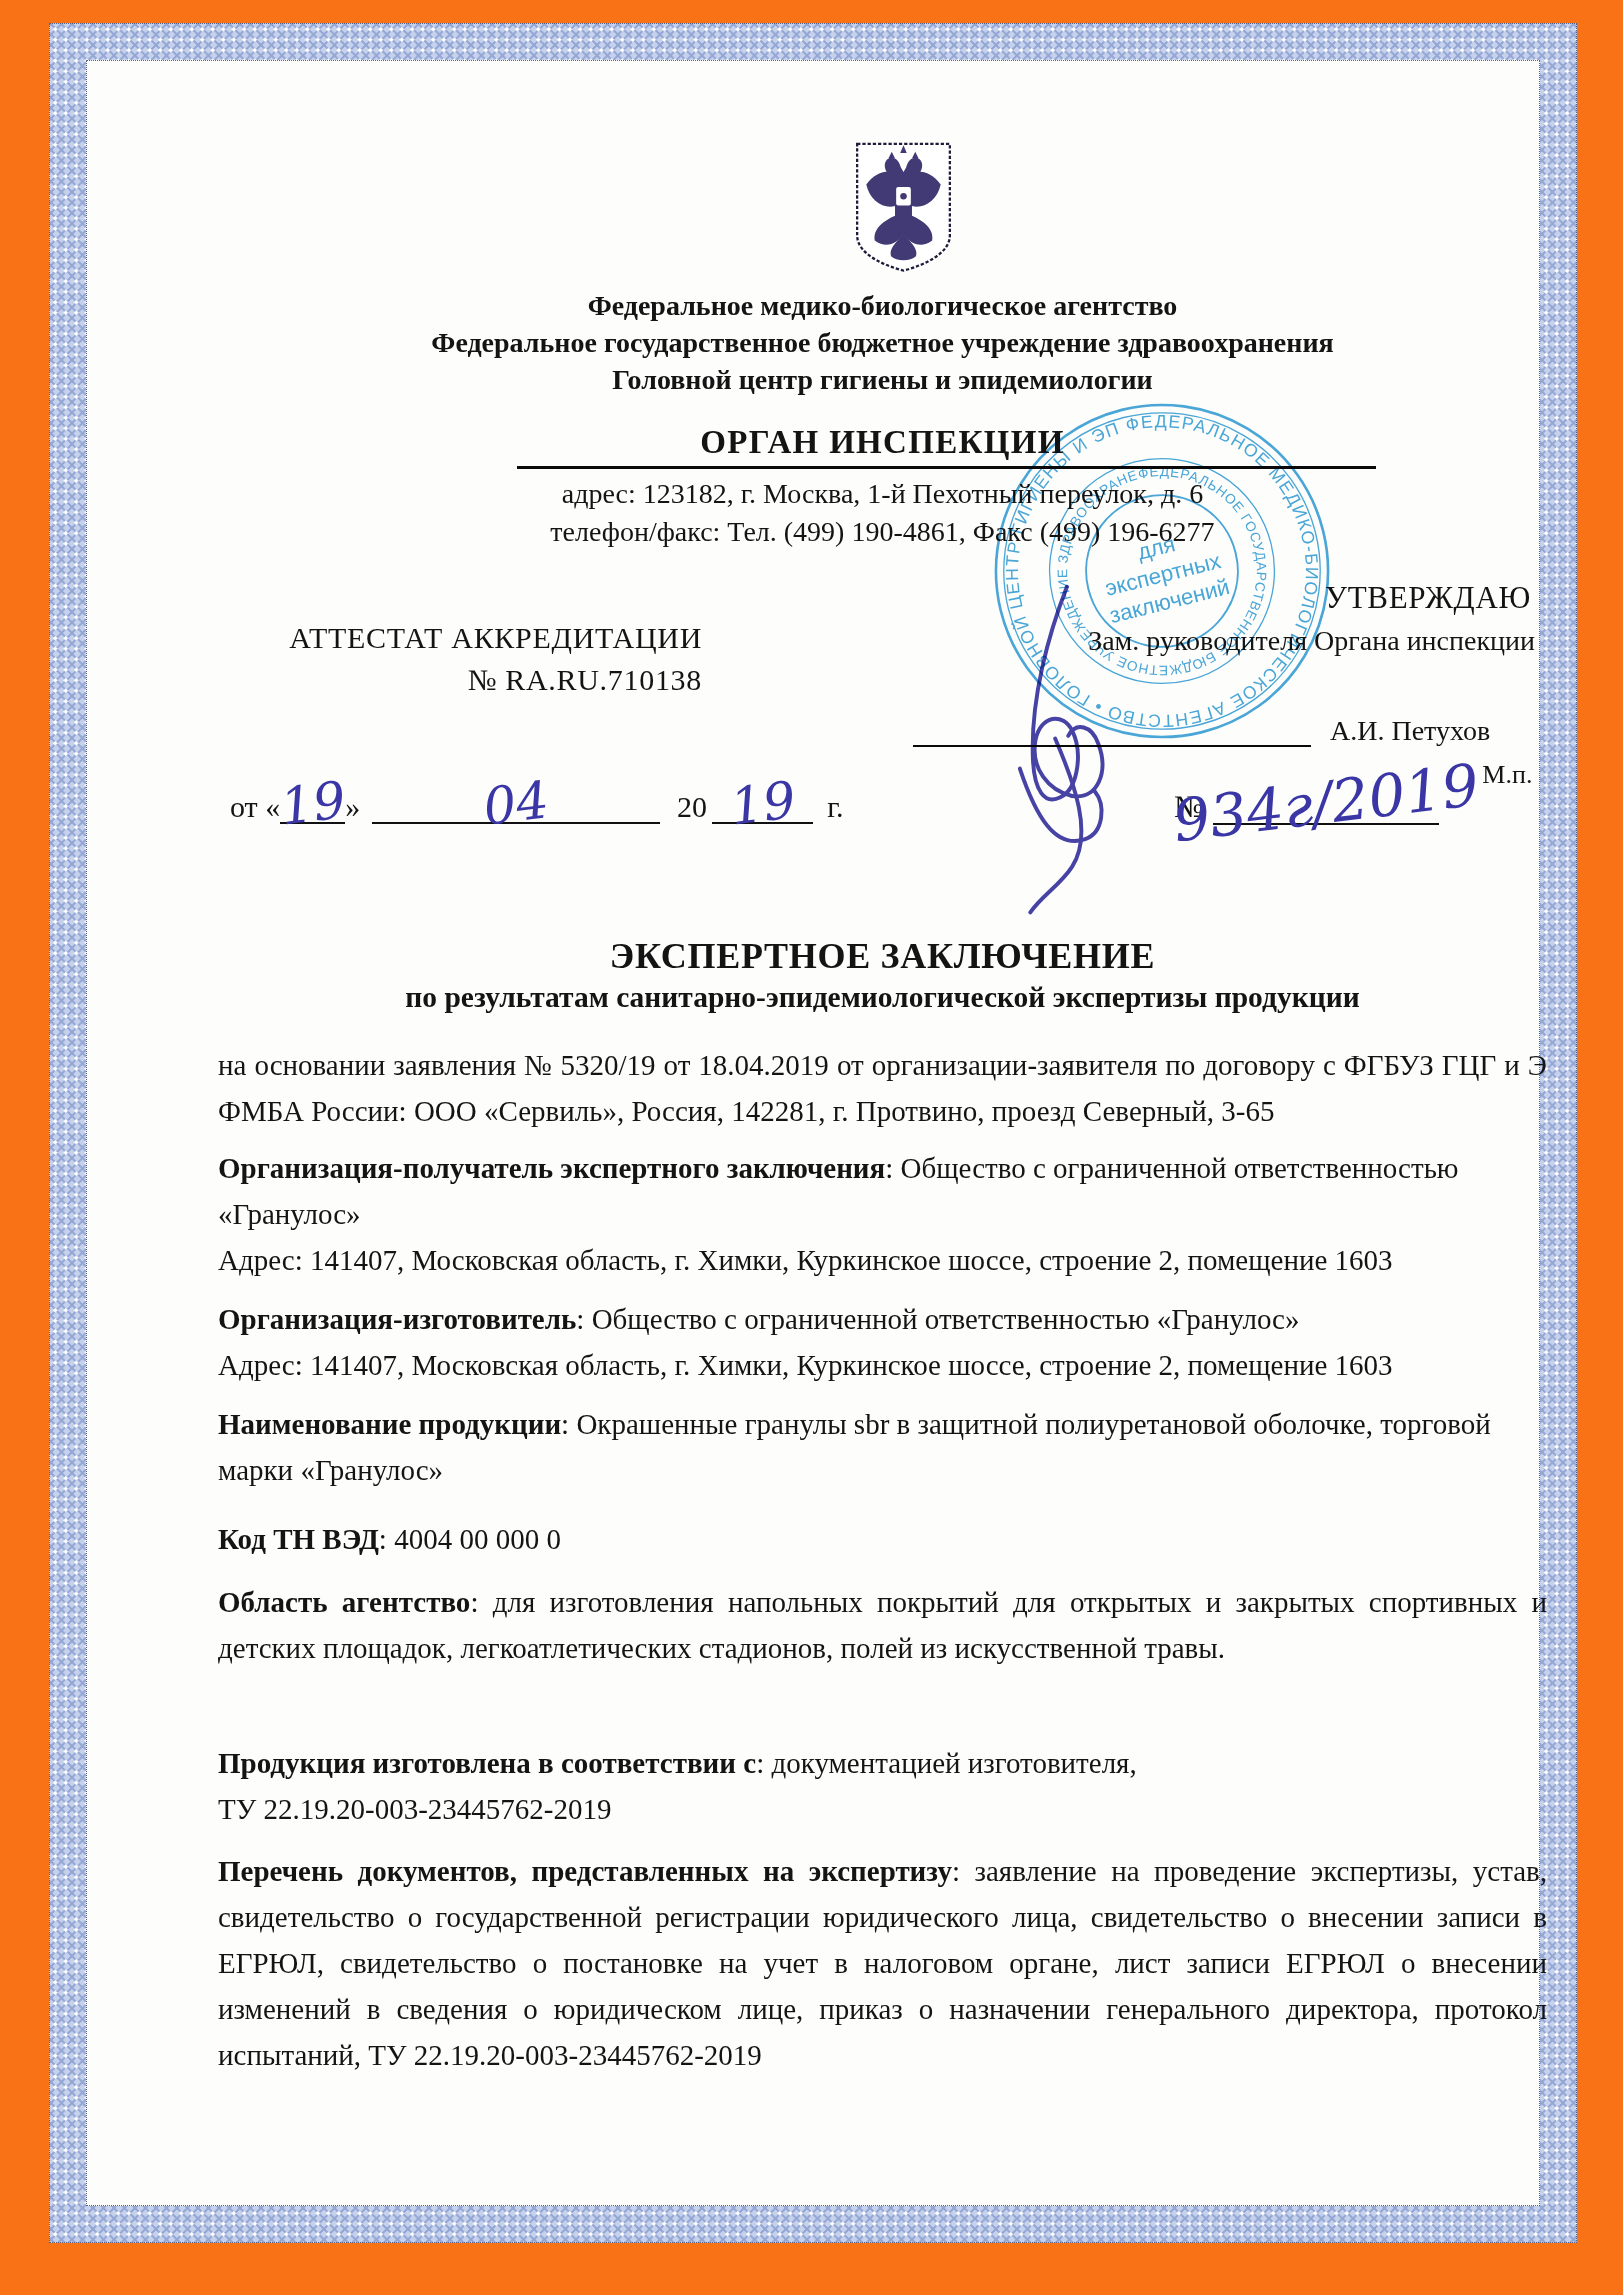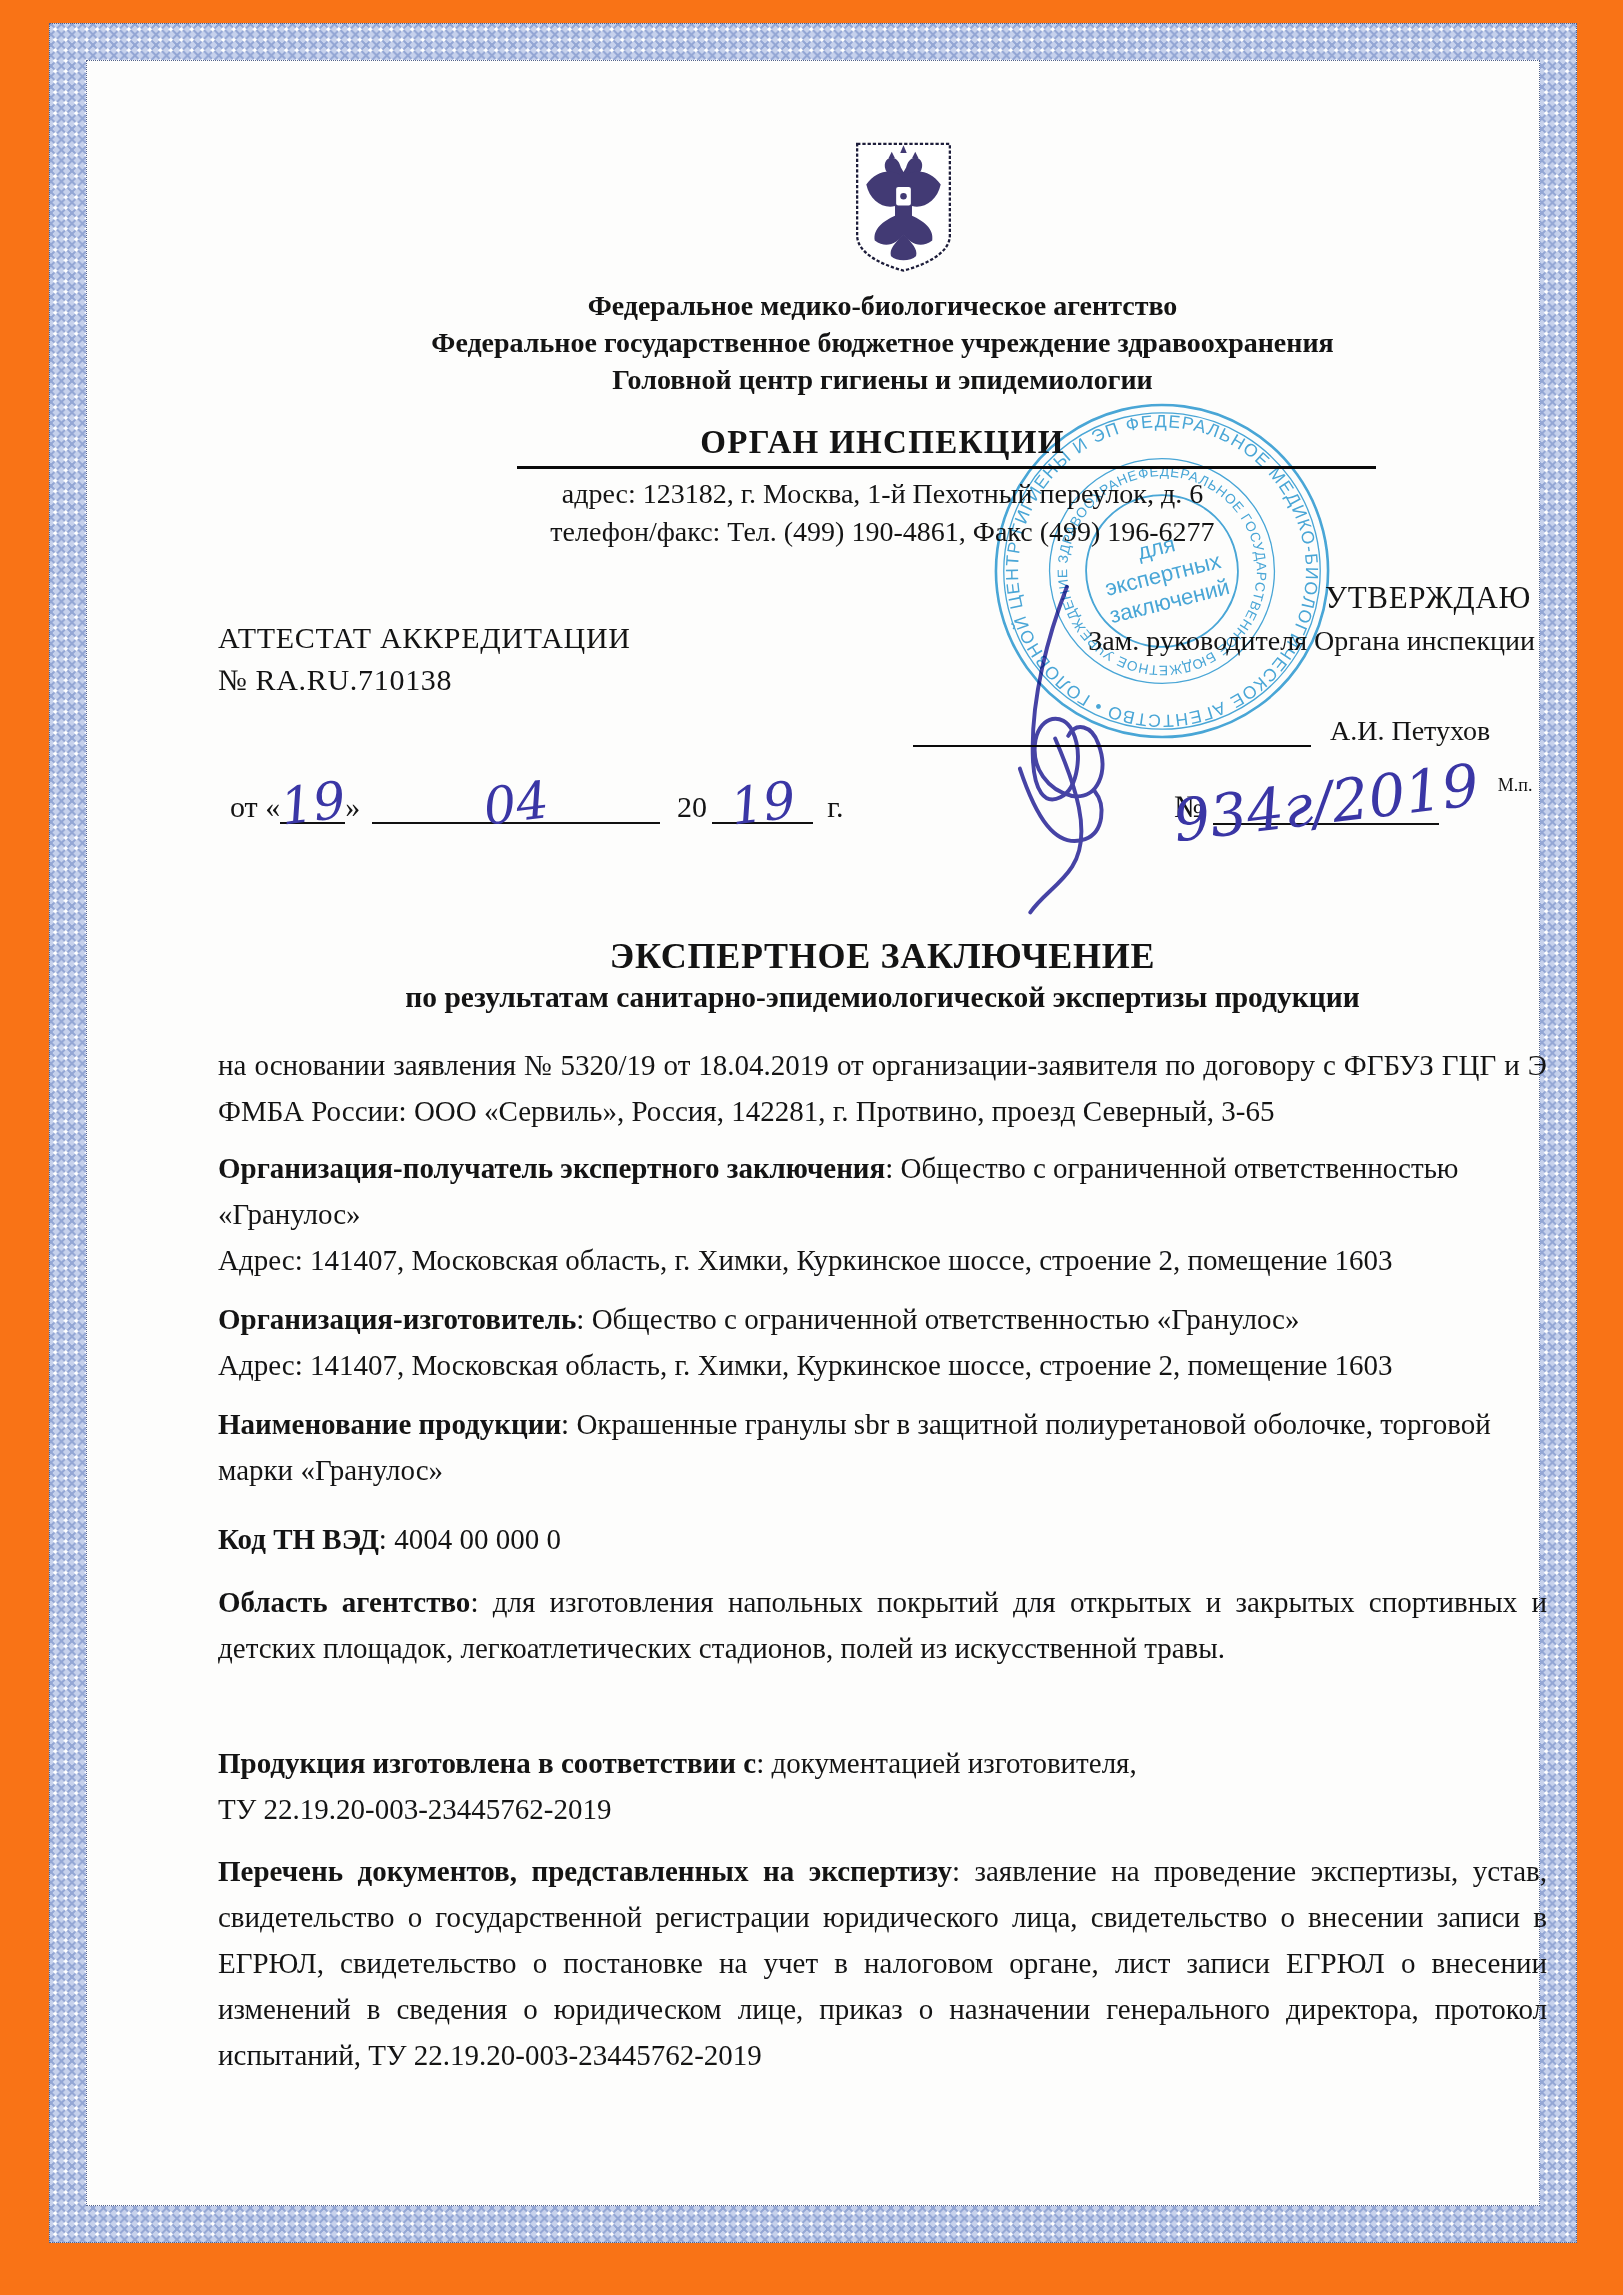--- a/index.html
+++ b/index.html
@@ -70,33 +70,33 @@
   </div>
 
   <div class="abs center-band bold" style="top:424px; font-size:33px; letter-spacing:1.3px;">ОРГАН ИНСПЕКЦИИ</div>
   <div class="abs" style="left:517px; top:466px; width:859px; height:3.3px; background:#0a0a0a;"></div>
 
   <div class="abs center-band" style="top:475px; font-size:28px; line-height:38px;">
     <div>адрес: 123182, г. Москва, 1-й Пехотный переулок, д. 6</div>
     <div>телефон/факс: Тел. (499) 190-4861, Факс (499) 196-6277</div>
   </div>
 
-  <div class="abs" style="left:218px; top:617px; width:484px; text-align:left; font-size:30px; line-height:42px; letter-spacing:0.7px;">
+  <div class="abs" style="left:218px; top:617px; width:484px; text-align:right; font-size:30px; line-height:42px; letter-spacing:0.7px;">
     <div>АТТЕСТАТ АККРЕДИТАЦИИ</div>
     <div>№ RA.RU.710138</div>
   </div>
 
   <div class="abs" style="left:913px; top:580px; width:622px; text-align:right;">
     <div style="font-size:31px; letter-spacing:0.7px; margin-right:3.9px;">УТВЕРЖДАЮ</div>
     <div style="font-size:28px; margin-top:9.2px;">Зам. руководителя Органа инспекции</div>
     <div style="margin-top:58px; display:flex; align-items:flex-end;">
       <div style="flex:0 0 398px; border-bottom:2.6px solid #0a0a0a; height:6.5px;"></div>
       <div style="font-size:28px; margin-left:19px; white-space:nowrap;">А.И. Петухов</div>
     </div>
-    <div style="font-size:18px; margin-top:28px; margin-right:2.6px;">М.п.</div>
+    <div style="font-size:26px; margin-top:13px; margin-right:2.6px;">М.п.</div>
   </div>
 
   <div class="abs" style="left:230px; top:789px; font-size:30px; white-space:nowrap;">
     <span>от «</span><span class="slot" style="width:65px;"><span class="hw" style="font-size:51px;">19</span></span><span>»</span><span class="slot" style="width:288px; margin-left:11.8px;"><span class="hw" style="font-size:51px;">04</span></span><span style="margin-left:17px;">20</span><span class="slot" style="width:101px; margin-left:5.2px;"><span class="hw" style="font-size:51px;">19</span></span>
     <span style="margin-left:6.5px;">г.</span>
   </div>
 
   <div class="abs" style="left:1174px; top:789px; font-size:31px; white-space:nowrap;">
     <span>№</span><span class="slot" style="width:226px; margin-left:9.2px;"><span class="hw" style="font-size:58px; bottom:-9.2px;">934г/2019</span></span>
   </div>

